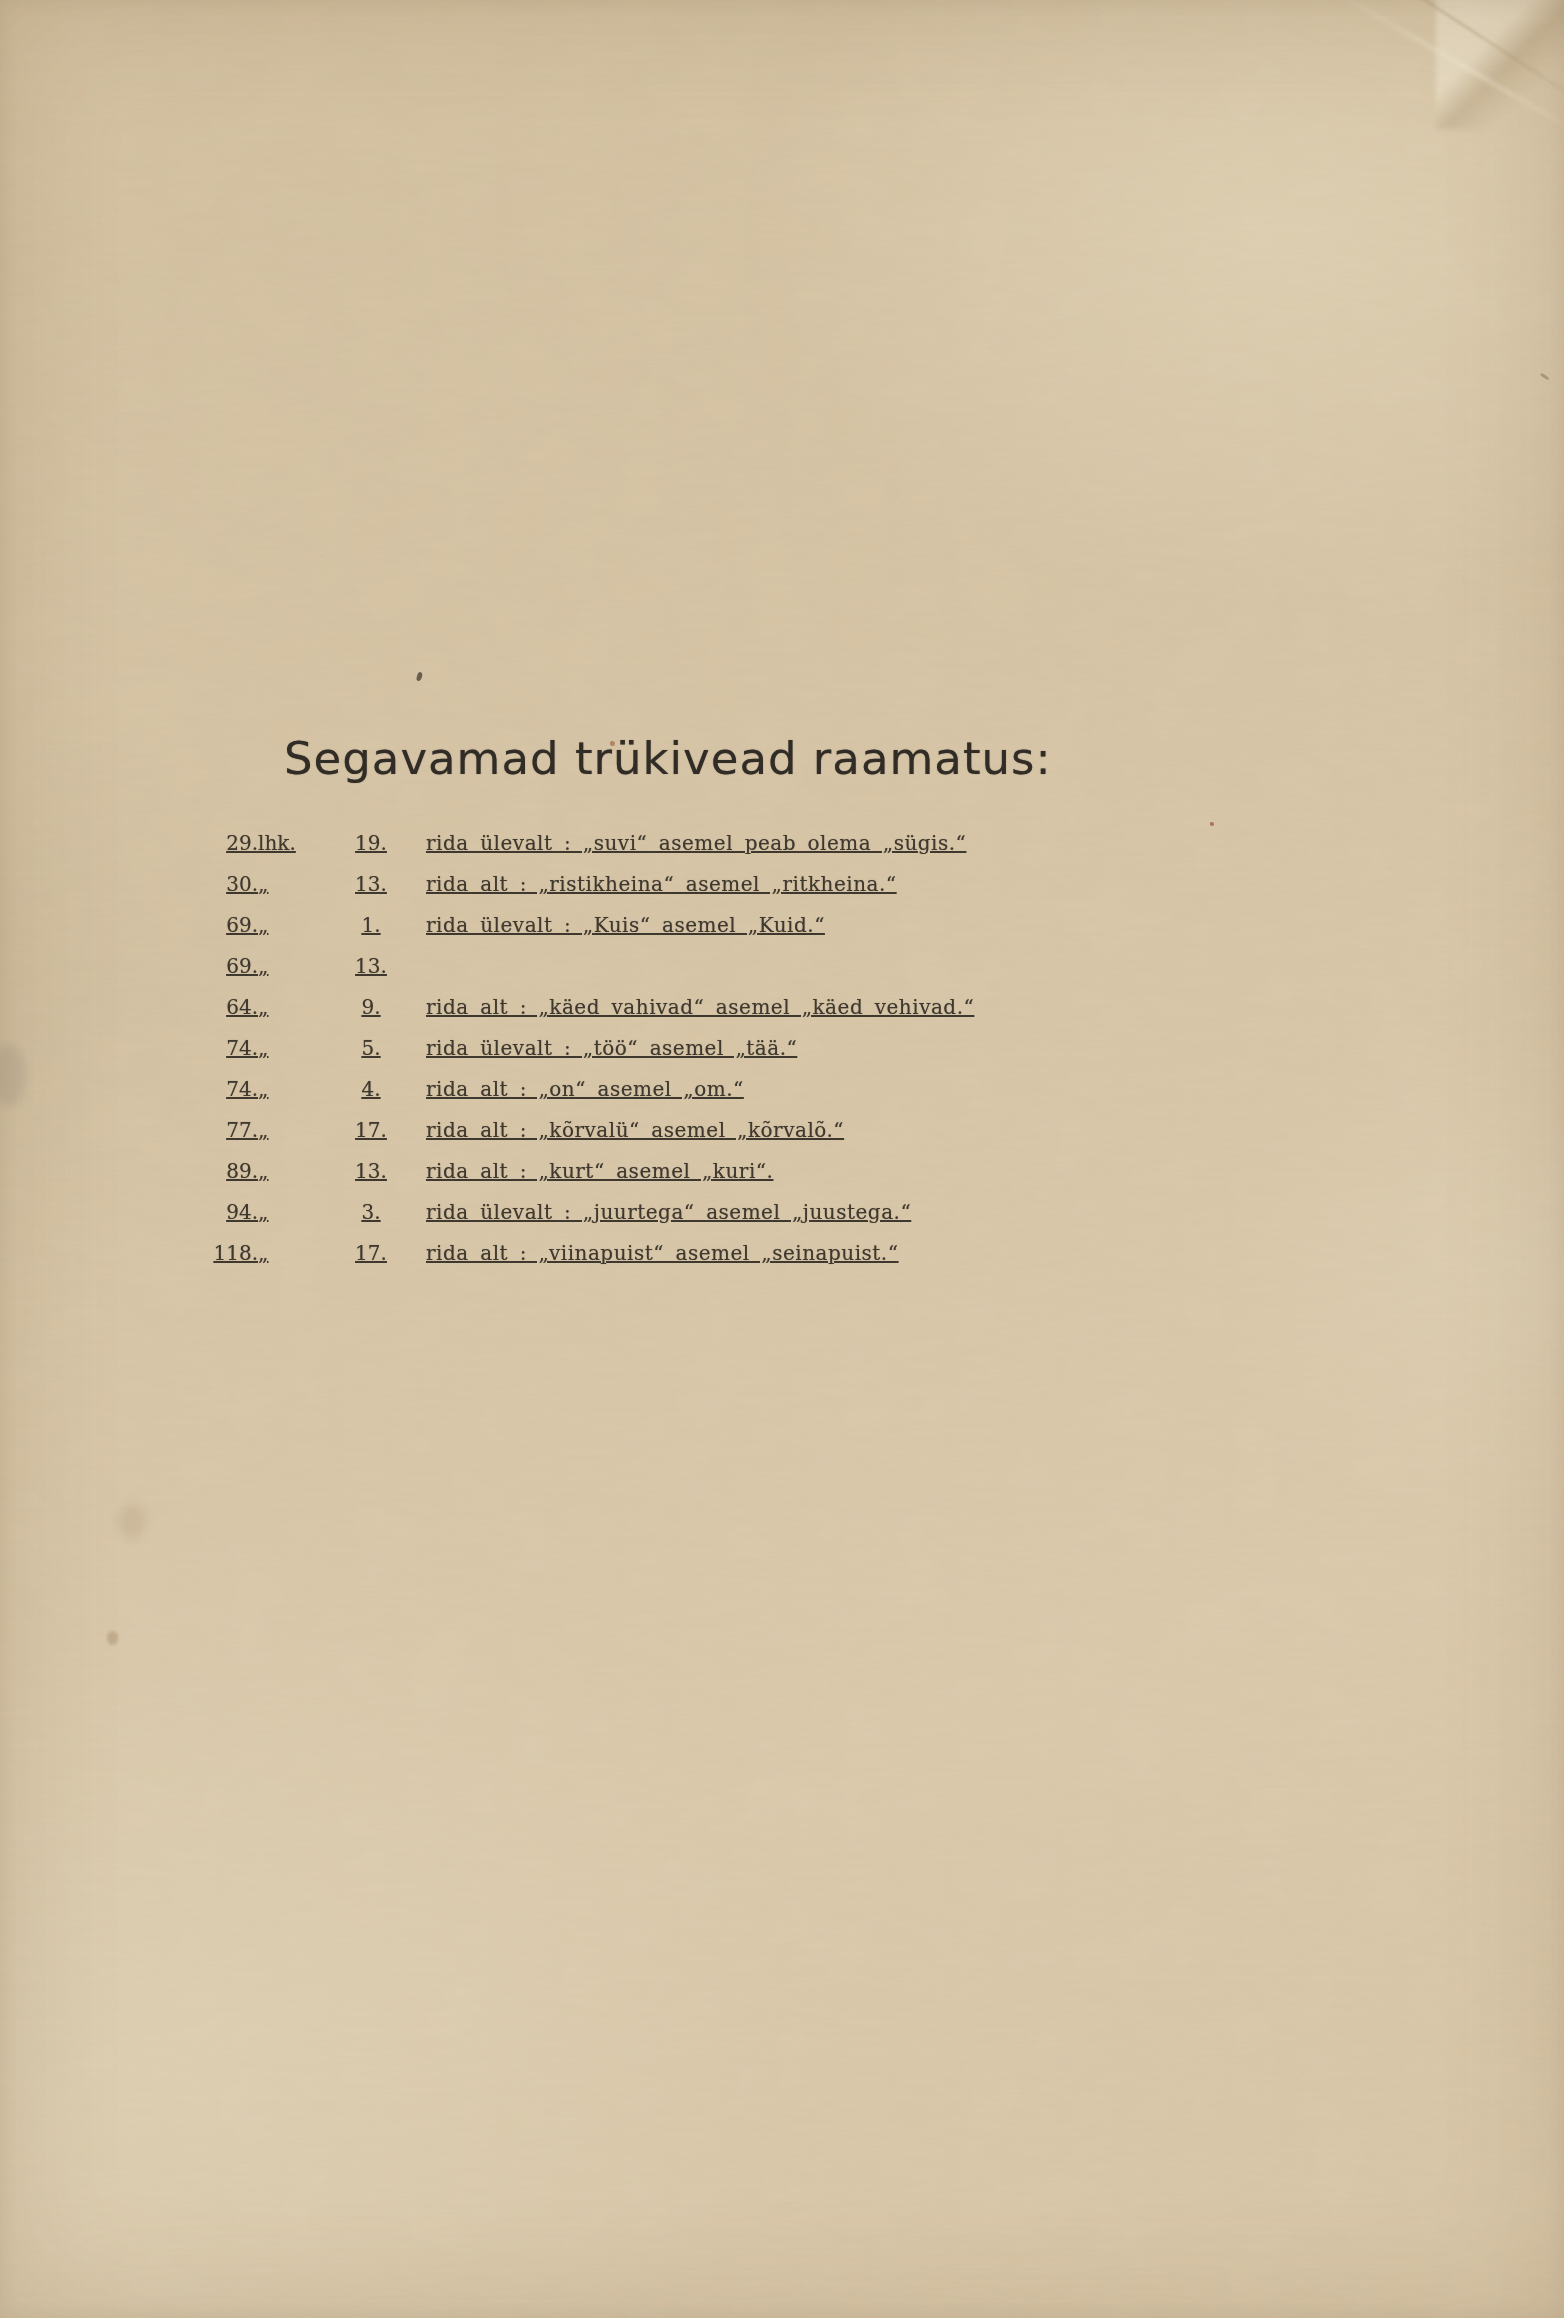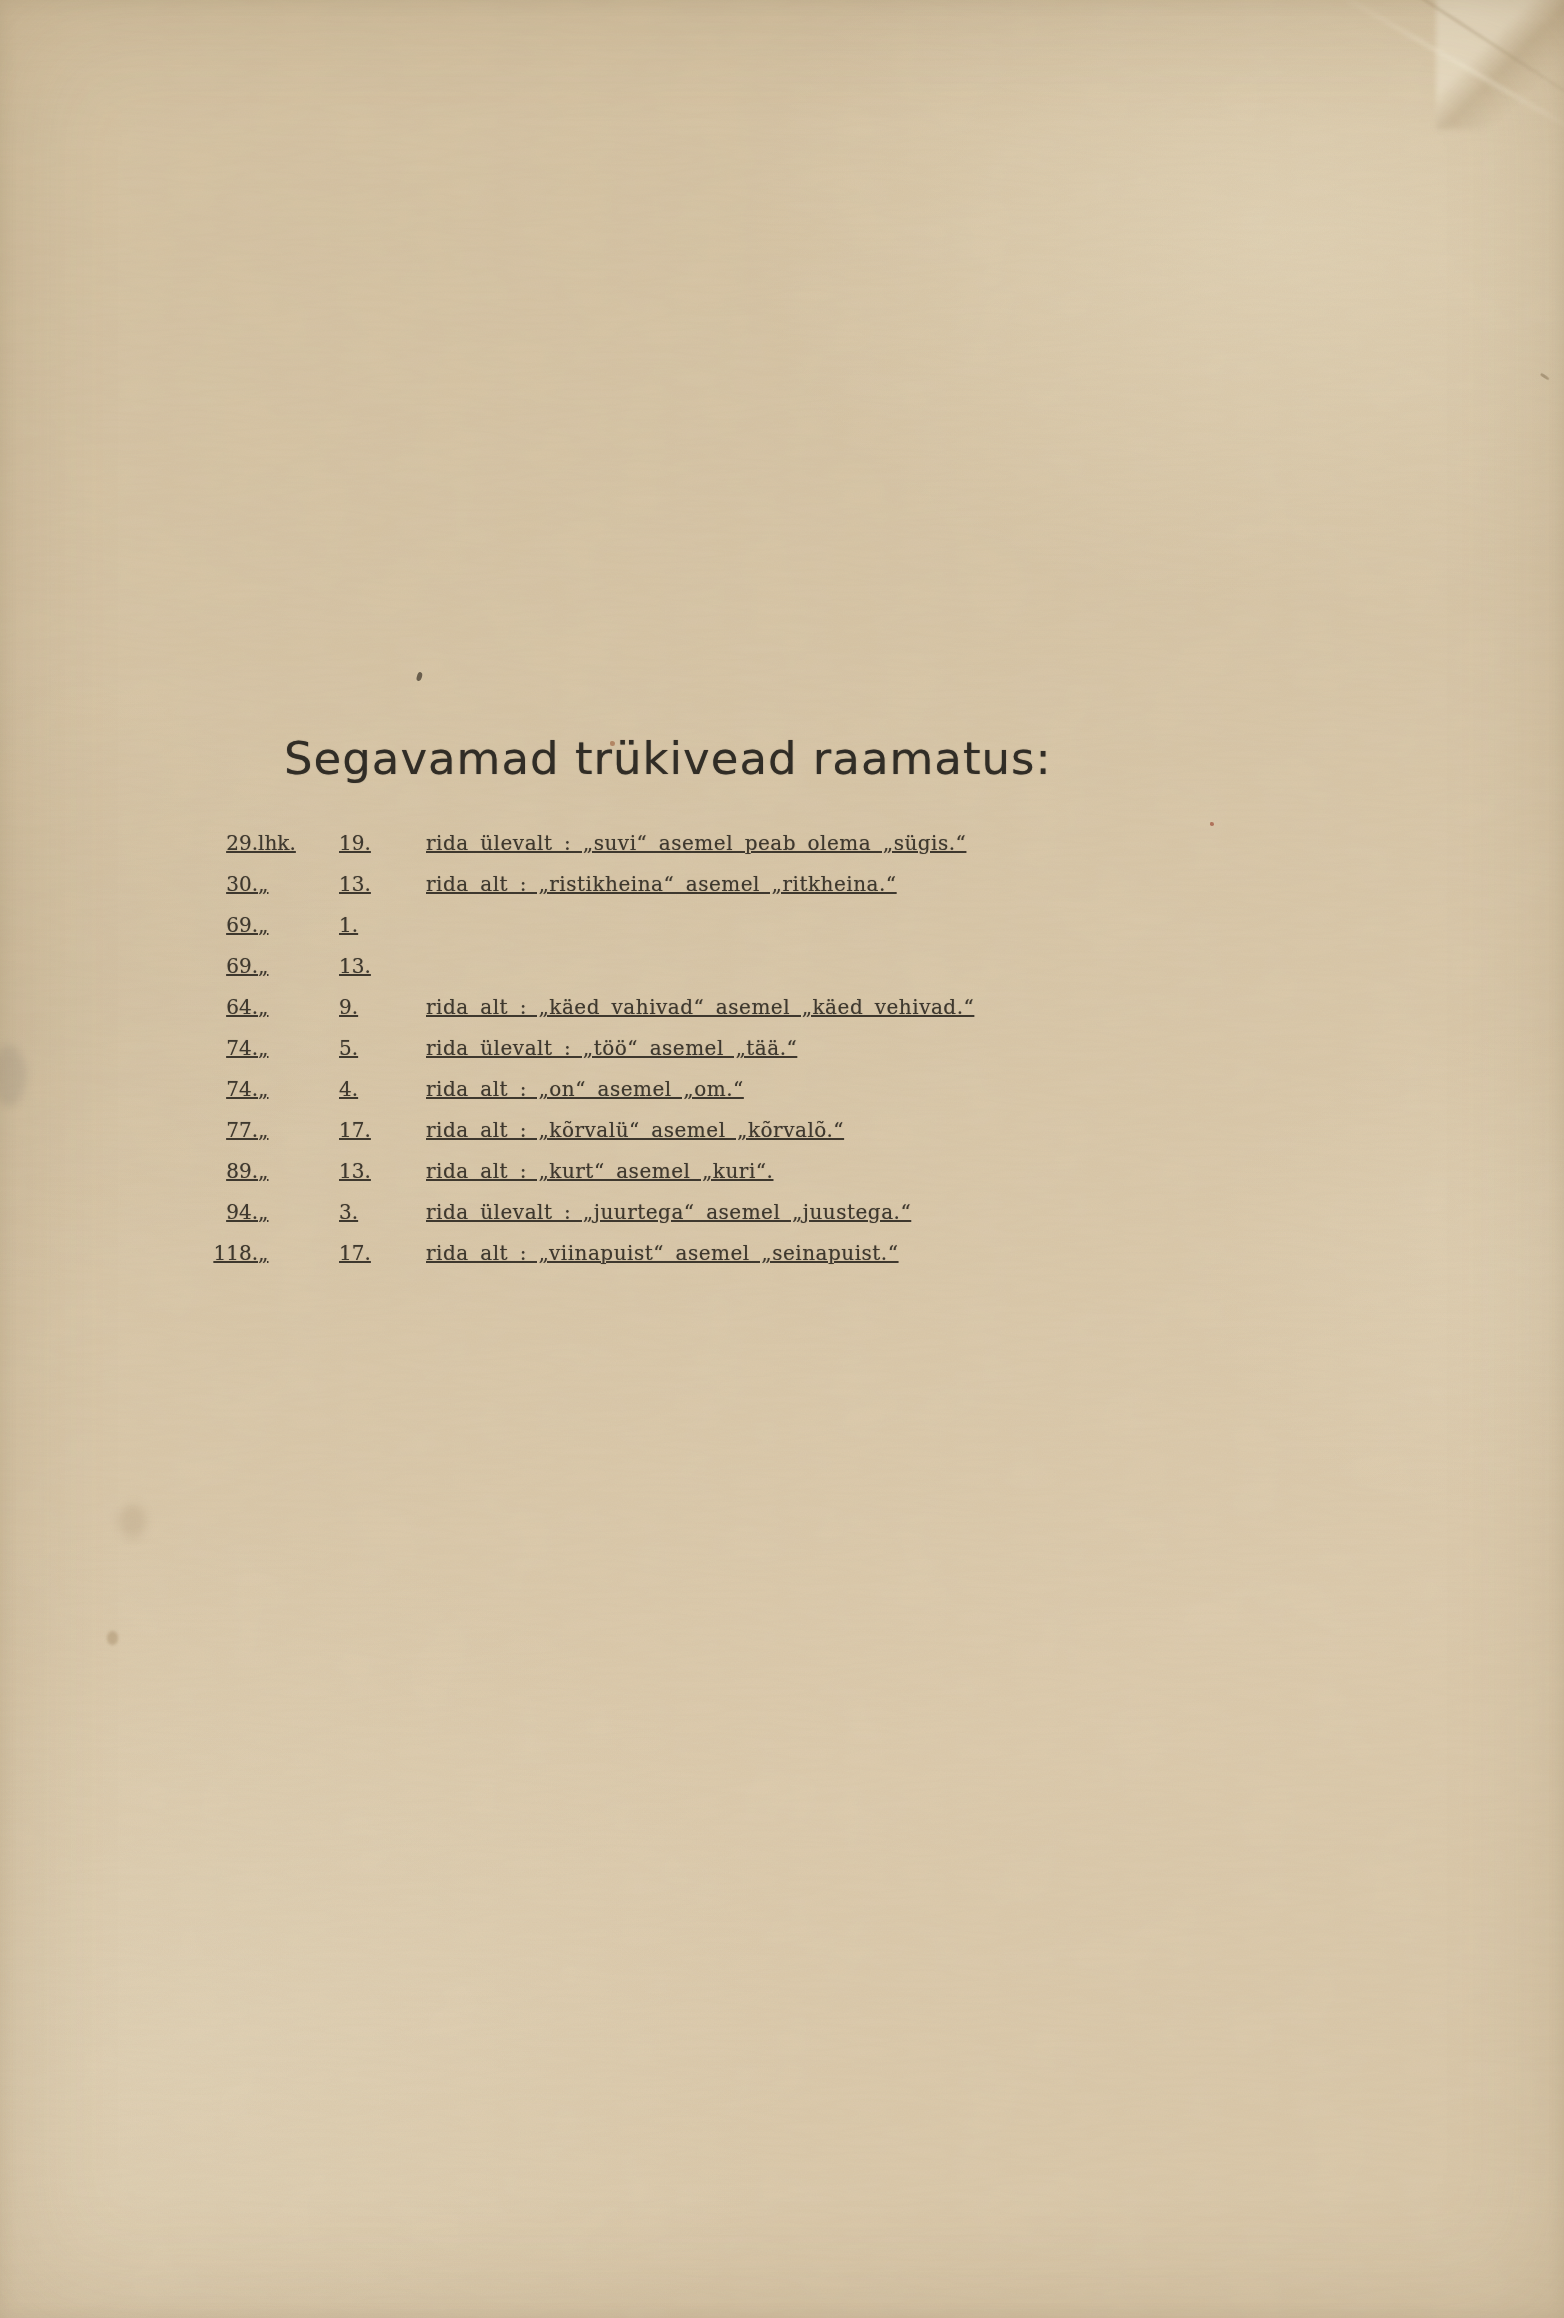--- a/index.html
+++ b/index.html
@@ -56,21 +56,21 @@
     text-decoration: underline;
   }
   .row {
     display: flex;
     align-items: baseline;
     height: 41px;
     white-space: nowrap;
   }
   .c-page  { display: inline-block; width: 96px; text-align: right; }
   .c-ditto { display: inline-block; width: 81px; }
-  .c-line  { display: inline-block; width:  64px; text-align: left; }
+  .c-line  { display: inline-block; width:  64px; text-align: center; }
   .c-text  { display: inline-block; margin-left: 23px; letter-spacing: 0.5px; word-spacing: 4.7px; }
   .stain { position: absolute; pointer-events: none; border-radius: 50%; }
   .stain-smudge-left   { left: -9.5px; top: 1045px; width: 35px; height: 61px; background: rgba(120,118,108,.18); filter: blur(4px); }
   .stain-smudge-mid    { left: 119px; top: 1504px; width: 27px; height: 35px; background: rgba(146,120,86,.16); filter: blur(4.7px); }
   .stain-fleck         { left: 107px; top: 1631px; width: 10.8px; height: 13.5px; background: rgba(140,110,70,.30); filter: blur(1.4px); }
   .speck { position: absolute; pointer-events: none; border-radius: 40% 60% 50% 50%; }
   .speck-comma { left: 417px;  top: 672px;  width: 4.7px;  height: 8.8px; background: rgba(70,60,48,.75); transform: rotate(18deg); }
   .speck-rust  { left: 610px;  top: 741px; width: 5.4px;  height: 5.4px;  background: rgba(150,84,48,.55); filter: blur(0.7px); }
   .speck-dot   { left: 1210px; top: 822px; width: 4px;  height: 4px;  background: rgba(150,60,40,.6); }
   .speck-edge  { left: 1540px; top: 375px;  width: 9.5px; height: 2.7px;  background: rgba(120,100,72,.45); transform: rotate(32deg); filter: blur(0.7px); }
@@ -143,20 +143,21 @@
       <span class="c-page">30.</span>
       <span class="c-ditto">„</span>
       <span class="c-line">13.</span>
       <span class="c-text">rida alt :  „ristikheina“ asemel „ritkheina.“</span>
     </div>
 
     <div class="row">
       <span class="c-page">69.</span>
       <span class="c-ditto">„</span>
       <span class="c-line">1.</span>
+      <span class="c-text">rida ülevalt :  „Kuis“ asemel „Kuid.“</span>
     </div>
 
     <div class="row">
       <span class="c-page">69.</span>
       <span class="c-ditto">„</span>
       <span class="c-line">13.</span>
     </div>
 
     <div class="row">
       <span class="c-page">64.</span>

